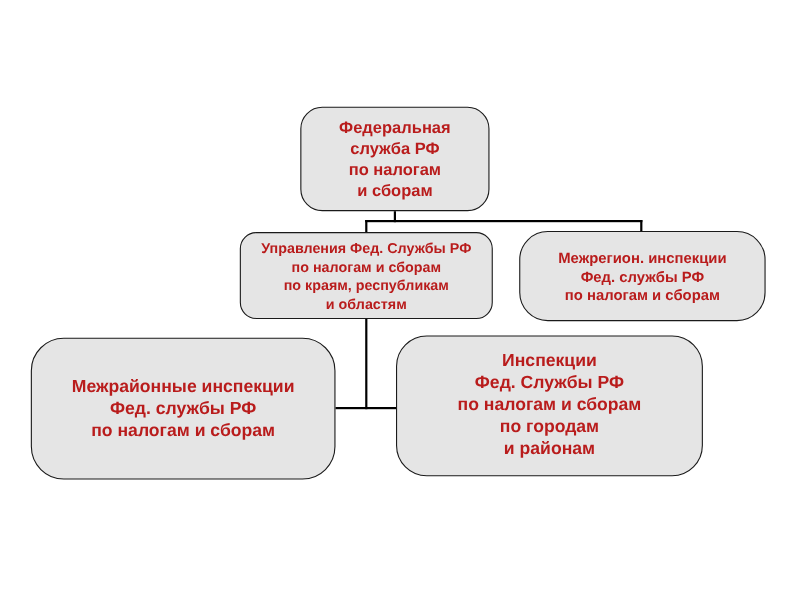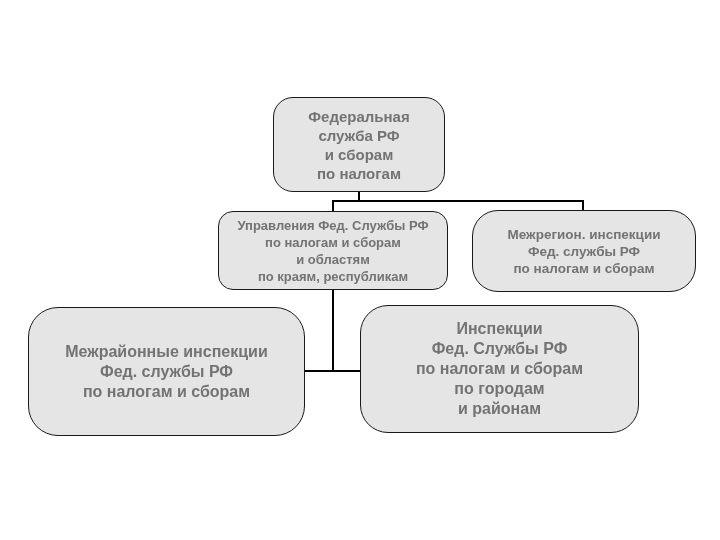--- a/index.html
+++ b/index.html
@@ -7,21 +7,21 @@
     padding: 0;
     background: #ffffff;
   }
   #slide {
     position: relative;
     width: 720px;
     height: 540px;
     background: #ffffff;
     overflow: hidden;
     font-family: "Liberation Sans", "DejaVu Sans", sans-serif;
-    color: #737373;
+    color: #b91c1c;
   }
   .node {
     position: absolute;
     background: #e5e5e5;
     border: 1px solid #1a1a1a;
     box-sizing: border-box;
     display: flex;
     flex-direction: column;
     justify-content: center;
     align-items: center;
@@ -82,29 +82,29 @@
   <div class="connector" id="conn-v-top"></div>
   <div class="connector" id="conn-h-upper"></div>
   <div class="connector" id="conn-v-left"></div>
   <div class="connector" id="conn-v-right"></div>
   <div class="connector" id="conn-v-drop"></div>
   <div class="connector" id="conn-h-lower"></div>
 
   <div class="node bold" id="node-federal">
     <div class="line">Федеральная</div>
     <div class="line">служба РФ</div>
+    <div class="line">по налогам</div>
     <div class="line">и сборам</div>
-    <div class="line">по налогам</div>
   </div>
 
   <div class="node bold" id="node-upravleniya">
     <div class="line">Управления Фед. Службы РФ</div>
     <div class="line">по налогам и сборам</div>
+    <div class="line">по краям, республикам</div>
     <div class="line">и областям</div>
-    <div class="line">по краям, республикам</div>
   </div>
 
   <div class="node bold" id="node-mezhregion">
     <div class="line">Межрегион. инспекции</div>
     <div class="line">Фед. службы РФ</div>
     <div class="line">по налогам и сборам</div>
   </div>
 
   <div class="node bold" id="node-mezhrayonnye">
     <div class="line">Межрайонные инспекции</div>

